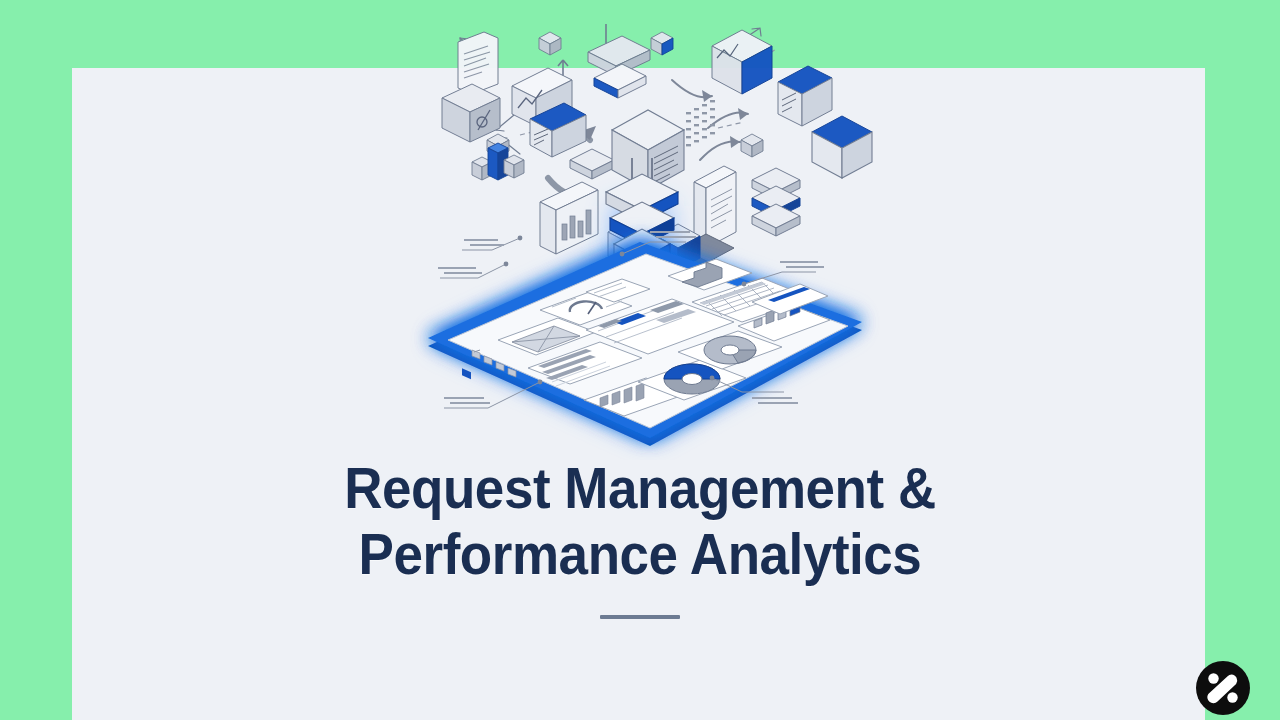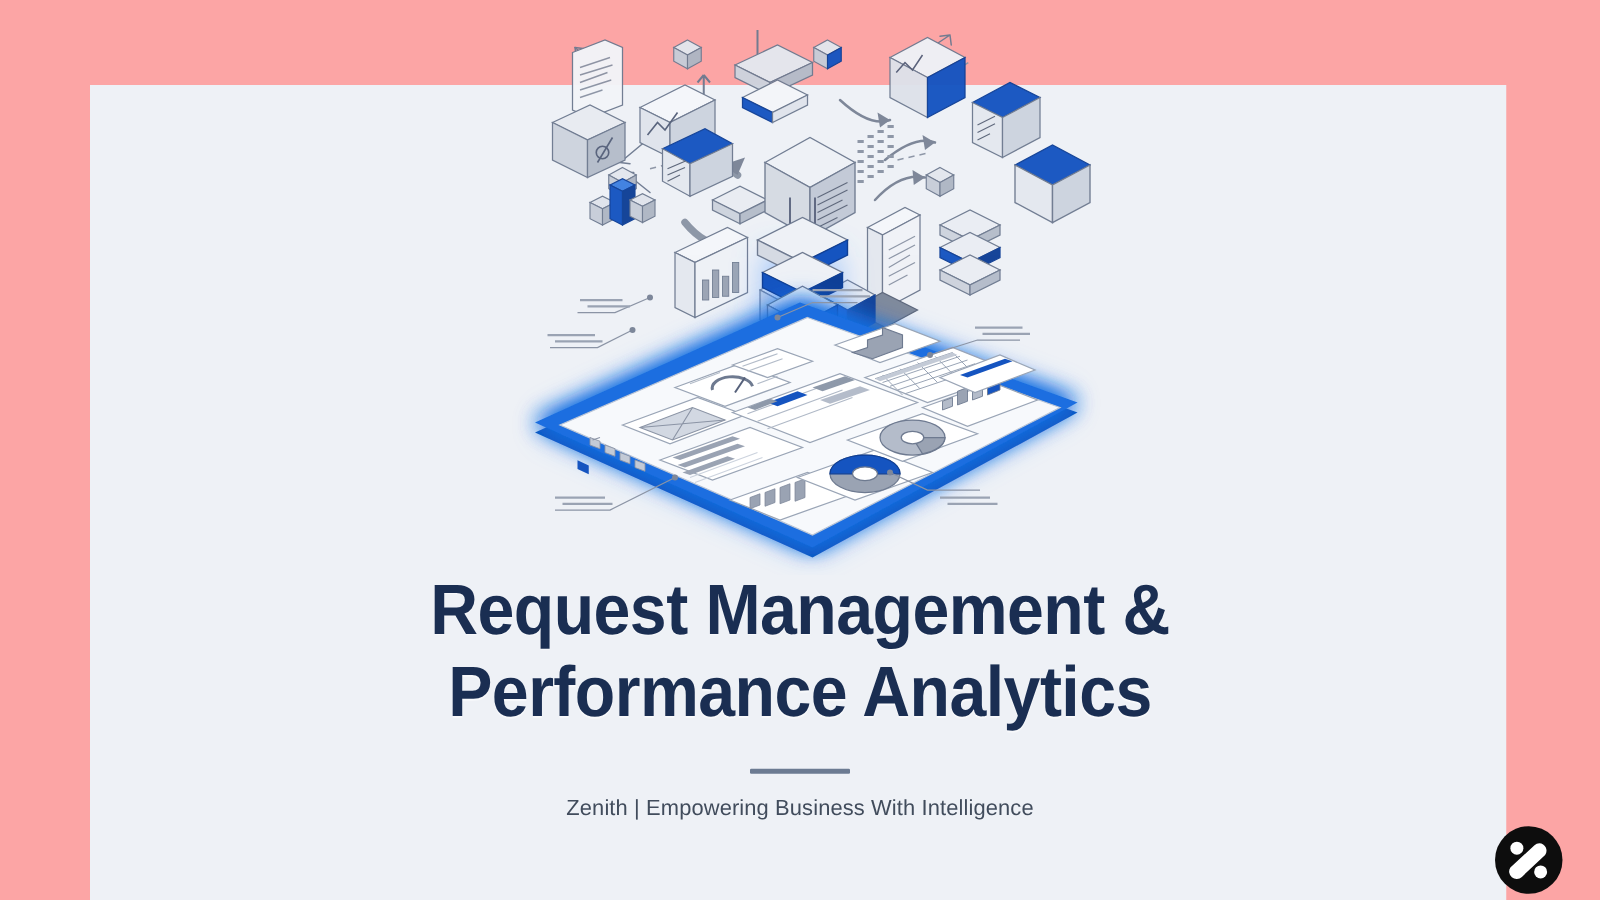--- a/index.html
+++ b/index.html
@@ -9,21 +9,21 @@
     height: 720px;
     overflow: hidden;
     background: #ffffff;
     font-family: "Liberation Sans", sans-serif;
   }
 
   #slide {
     position: relative;
     width: 1280px;
     height: 720px;
-    background: #fca5a5;
+    background: #86efac;
   }
 
   
   #panel {
     position: absolute;
     left: 72px;
     top: 68px;
     width: 1133px;
     height: 652px;
     background: #eef1f6;
@@ -570,21 +570,20 @@
   </div>
 
   <div id="textblock">
     <h1 class="title">
       <span class="title-line">Request Management &amp;</span>
       <span class="title-line">Performance Analytics</span>
     </h1>
     <div class="divider-wrap">
       <div class="divider"></div>
     </div>
-    <p class="footer">Zenith | Empowering Business With Intelligence</p>
   </div>
 
   <div id="logo">
     <svg viewBox="0 0 56 56" xmlns="http://www.w3.org/2000/svg">
       <circle cx="28" cy="28" r="27" fill="#0d0d0d"></circle>
       <g fill="#ffffff">
         <circle cx="18.5" cy="18.5" r="5.2"></circle>
         <circle cx="37.5" cy="37.5" r="5.2"></circle>
         <path d="M36.5,14.5 a6,6 0 0 1 4.6,9.4 L22.5,41.5 a6,6 0 0 1 -9.2,-7.6 L32.6,16.2 a6,6 0 0 1 3.9,-1.7 Z"></path>
       </g>

